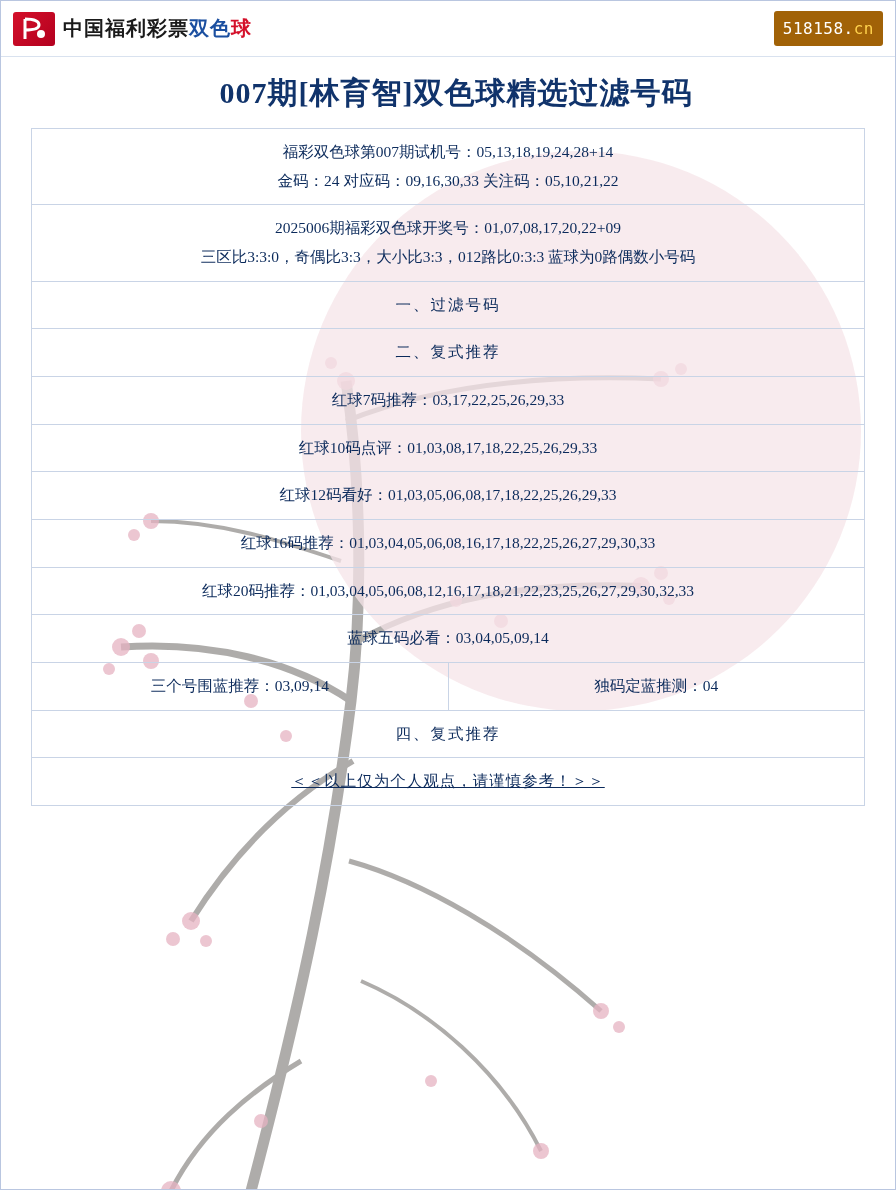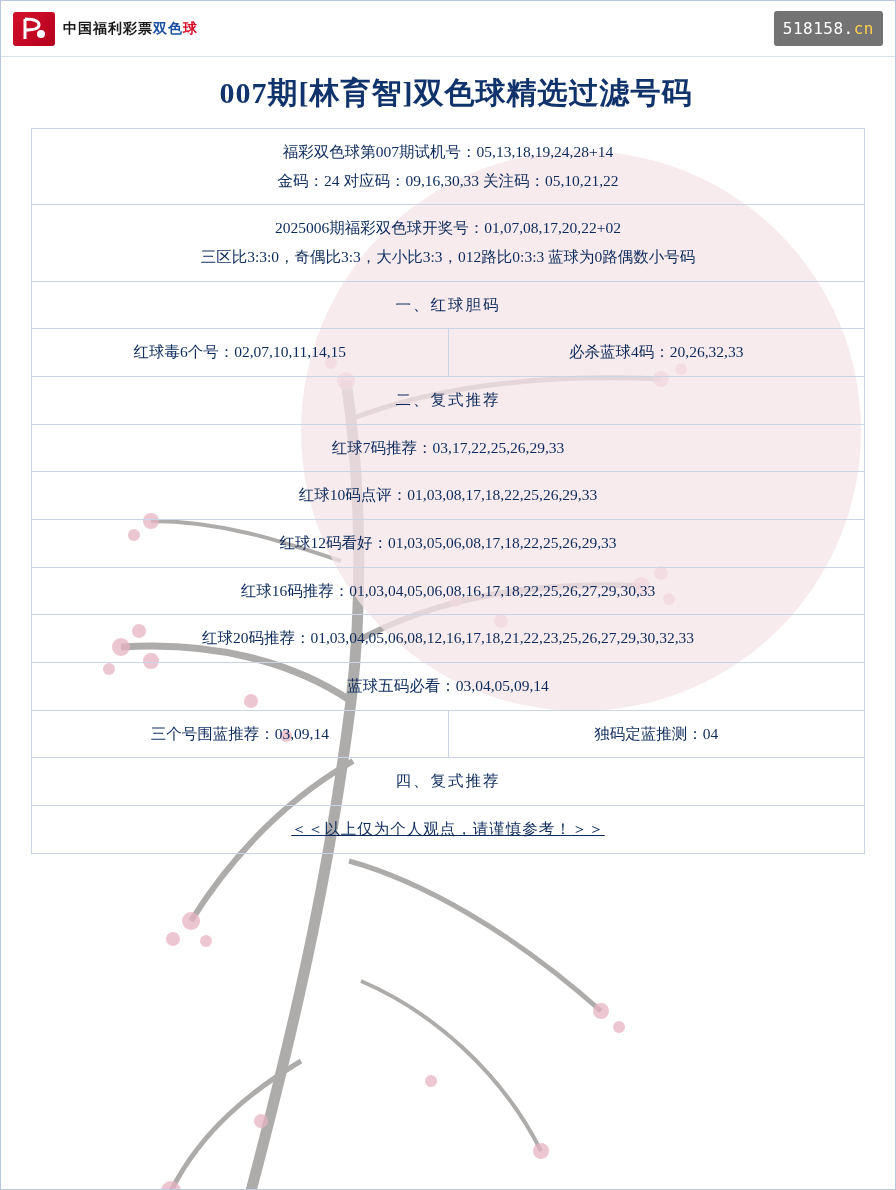--- a/index.html
+++ b/index.html
@@ -63,31 +63,31 @@
     height: 34px;
     background: linear-gradient(135deg, #d4102a 0%, #b3001f 100%);
     border-radius: 3px;
     position: relative;
     display: flex;
     align-items: center;
     justify-content: center;
   }
   .logo-mark svg { display:block; }
   .logo-text {
-    font-size: 14px;
+    font-size: 20px;
     color: #1a1a1a;
     font-weight: bold;
     letter-spacing: 1px;
     font-family: "DejaVu Sans", sans-serif;
   }
   .logo-text .blue { color:#1b4fa0; }
   .logo-text .red { color:#d4102a; }
   .site-badge {
     margin-left: auto;
-    background: #737373;
+    background: #a16207;
     color: #ffffff;
     font-family: "DejaVu Sans Mono", monospace;
     font-size: 16px;
     padding: 8px 9px;
     border-radius: 3px;
     letter-spacing: 0.5px;
   }
   .site-badge .suffix { color: #ffd24d; }
   h1.title {
     position: relative;
@@ -205,30 +205,26 @@
         </colgroup>
       <tbody>
         <tr>
           <td colspan="2" class="tall">
             <span class="line">福彩双色球第007期试机号：05,13,18,19,24,28+14</span>
             <span class="line">金码：24 对应码：09,16,30,33 关注码：05,10,21,22</span>
           </td>
         </tr>
         <tr>
           <td colspan="2" class="tall">
-            <span class="line">2025006期福彩双色球开奖号：01,07,08,17,20,22+02</span>
+            <span class="line">2025006期福彩双色球开奖号：01,07,08,17,20,22+09</span>
             <span class="line">三区比3:3:0，奇偶比3:3，大小比3:3，012路比0:3:3 蓝球为0路偶数小号码</span>
           </td>
         </tr>
         <tr>
-          <td colspan="2" class="section">一、红球胆码</td>
-        </tr>
-        <tr>
-          <td>红球毒6个号：02,07,10,11,14,15</td>
-          <td>必杀蓝球4码：20,26,32,33</td>
+          <td colspan="2" class="section">一、过滤号码</td>
         </tr>
         <tr>
           <td colspan="2" class="section">二、复式推荐</td>
         </tr>
         <tr>
           <td colspan="2" class="tall">红球7码推荐：03,17,22,25,26,29,33</td>
         </tr>
         <tr>
           <td colspan="2">红球10码点评：01,03,08,17,18,22,25,26,29,33</td>
         </tr>

